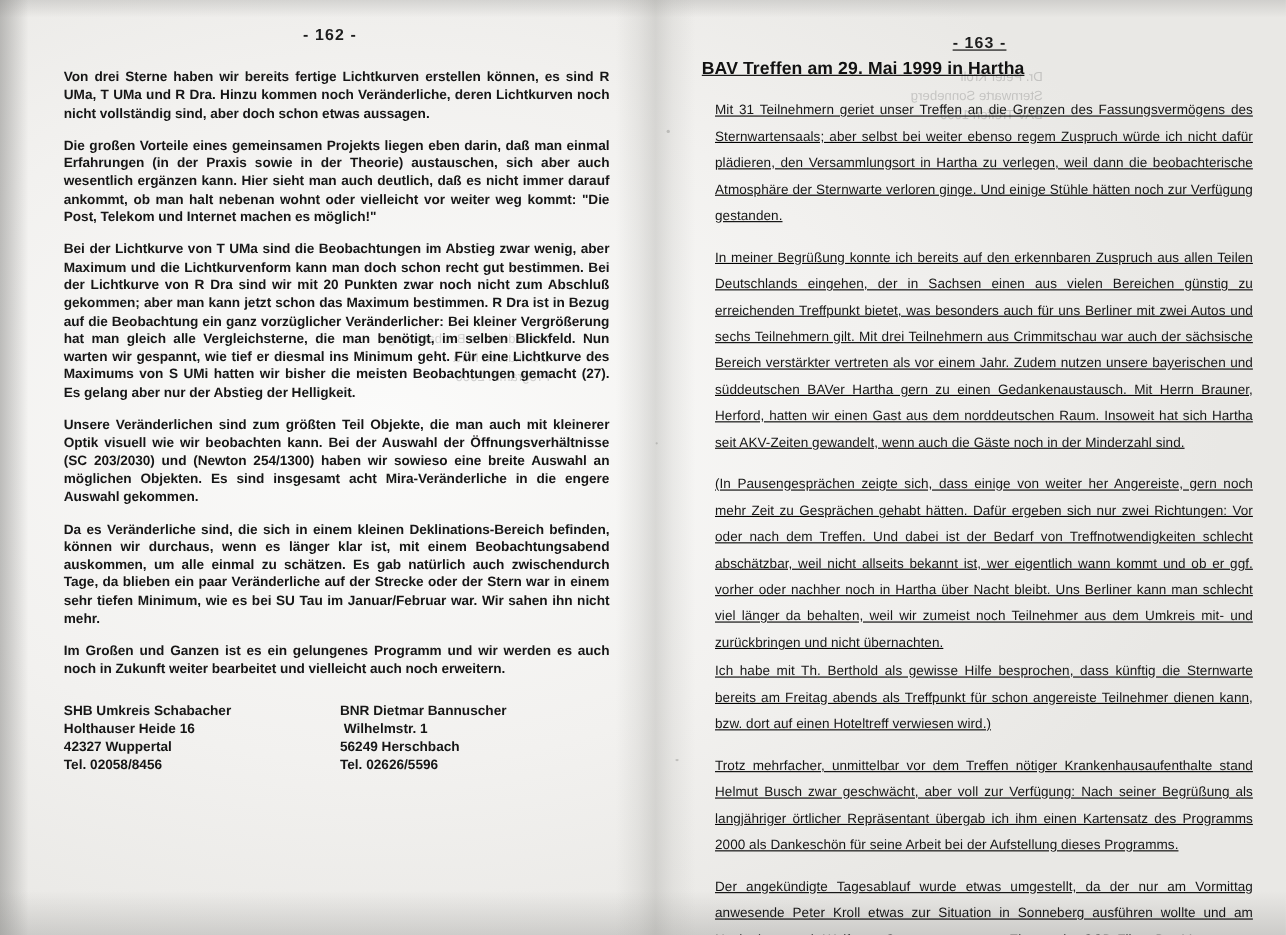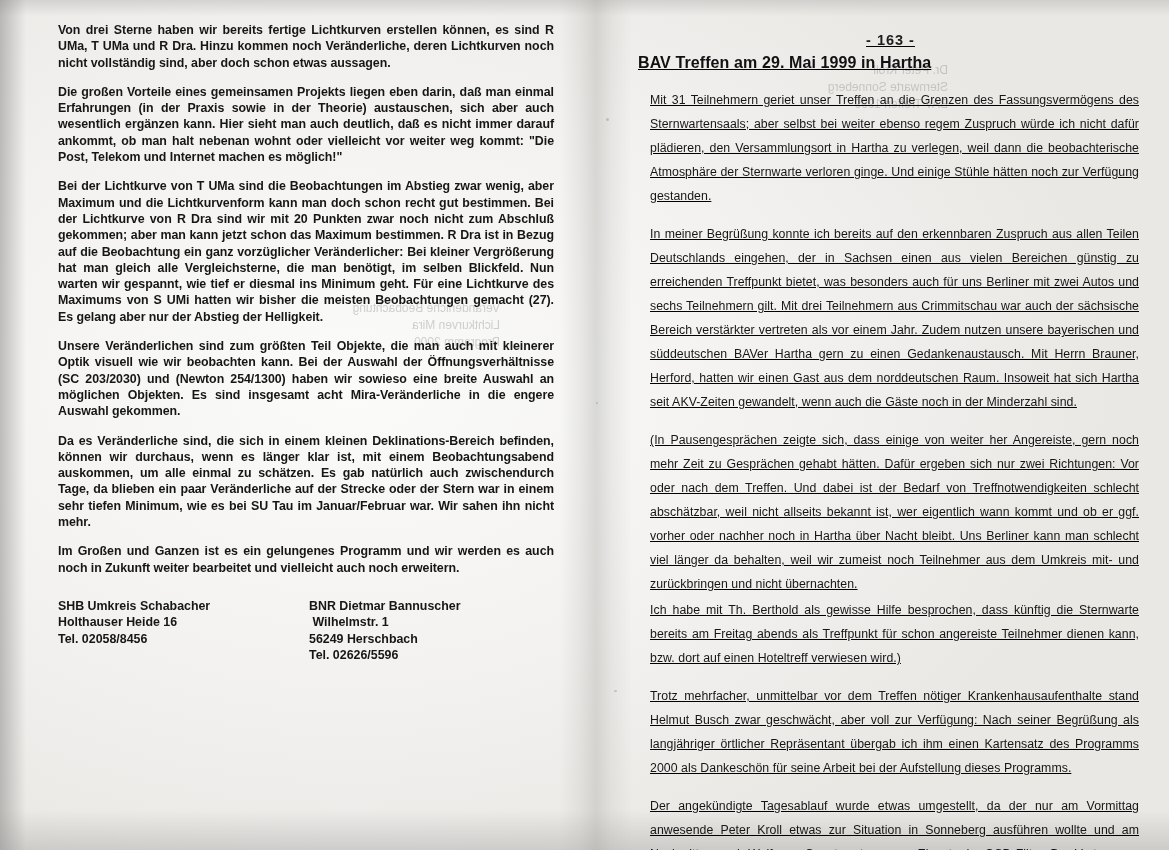--- a/index.html
+++ b/index.html
@@ -146,32 +146,34 @@
   </div>
   <div class="ghost ghost-l">
     Veränderliche Beobachtung<br>Lichtkurven Mira<br>Programm 2000
   </div>
 
   <div class="speck" style="top:118px;left:606px;width:3px;height:3px;"></div>
   <div class="speck" style="top:402px;left:596px;width:2px;height:2px;"></div>
   <div class="speck" style="top:690px;left:614px;width:3px;height:2px;"></div>
 
   <div class="page page-left">
+    <div class="folio">- 162 -</div>
     <div class="body-col">
       <p class="para">Von drei Sterne haben wir bereits fertige Lichtkurven erstellen können, es sind R UMa, T UMa und R Dra. Hinzu kommen noch Veränderliche, deren Lichtkurven noch nicht vollständig sind, aber doch schon etwas aussagen.</p>
       <p class="para">Die großen Vorteile eines gemeinsamen Projekts liegen eben darin, daß man einmal Erfahrungen (in der Praxis sowie in der Theorie) austauschen, sich aber auch wesentlich ergänzen kann.  Hier sieht man auch deutlich, daß es nicht immer darauf ankommt, ob man halt nebenan wohnt oder vielleicht vor weiter weg kommt: "Die Post, Telekom und Internet machen es möglich!"</p>
       <p class="para">Bei der Lichtkurve von T UMa sind die Beobachtungen im Abstieg zwar wenig, aber Maximum und die Lichtkurvenform kann man doch schon recht gut bestimmen. Bei der Lichtkurve von R Dra sind wir mit 20 Punkten zwar noch nicht zum Abschluß gekommen; aber man kann jetzt schon das Maximum bestimmen. R Dra ist in Bezug auf die Beobachtung ein ganz vorzüglicher Veränderlicher: Bei kleiner Vergrößerung hat man gleich alle Vergleichsterne, die man benötigt, im selben Blickfeld. Nun warten wir gespannt, wie tief er diesmal ins Minimum geht. Für eine Lichtkurve des Maximums von S UMi hatten wir bisher die meisten Beobachtungen gemacht (27). Es gelang aber nur der Abstieg der Helligkeit.</p>
       <p class="para">Unsere Veränderlichen sind zum größten Teil  Objekte, die man auch mit kleinerer Optik visuell wie wir beobachten kann. Bei der Auswahl der Öffnungsverhältnisse (SC 203/2030) und (Newton 254/1300) haben wir sowieso eine breite Auswahl an möglichen Objekten. Es sind insgesamt acht Mira-Veränderliche in die engere Auswahl gekommen.</p>
       <p class="para">Da es Veränderliche sind, die sich in einem kleinen Deklinations-Bereich befinden, können wir durchaus, wenn es länger klar ist, mit einem Beobachtungsabend auskommen, um alle einmal zu schätzen. Es gab natürlich auch zwischendurch Tage, da blieben ein paar Veränderliche auf der Strecke oder der Stern war in einem sehr tiefen Minimum, wie es bei SU Tau im Januar/Februar war. Wir sahen ihn nicht mehr.</p>
       <p class="para">Im Großen und Ganzen ist es ein gelungenes Programm und wir werden es auch noch in Zukunft weiter bearbeitet und vielleicht auch noch erweitern.</p>
     </div>
     <div class="addresses">
       <div class="addr-block">
         <div class="addr-line">SHB Umkreis Schabacher</div>
         <div class="addr-line">Holthauser Heide 16</div>
+        <div class="addr-line">42327 Wuppertal</div>
         <div class="addr-line">Tel. 02058/8456</div>
       </div>
       <div class="addr-block">
         <div class="addr-line">BNR Dietmar Bannuscher</div>
         <div class="addr-line"> Wilhelmstr. 1</div>
         <div class="addr-line">56249 Herschbach</div>
         <div class="addr-line">Tel. 02626/5596</div>
       </div>
     </div>
   </div>

